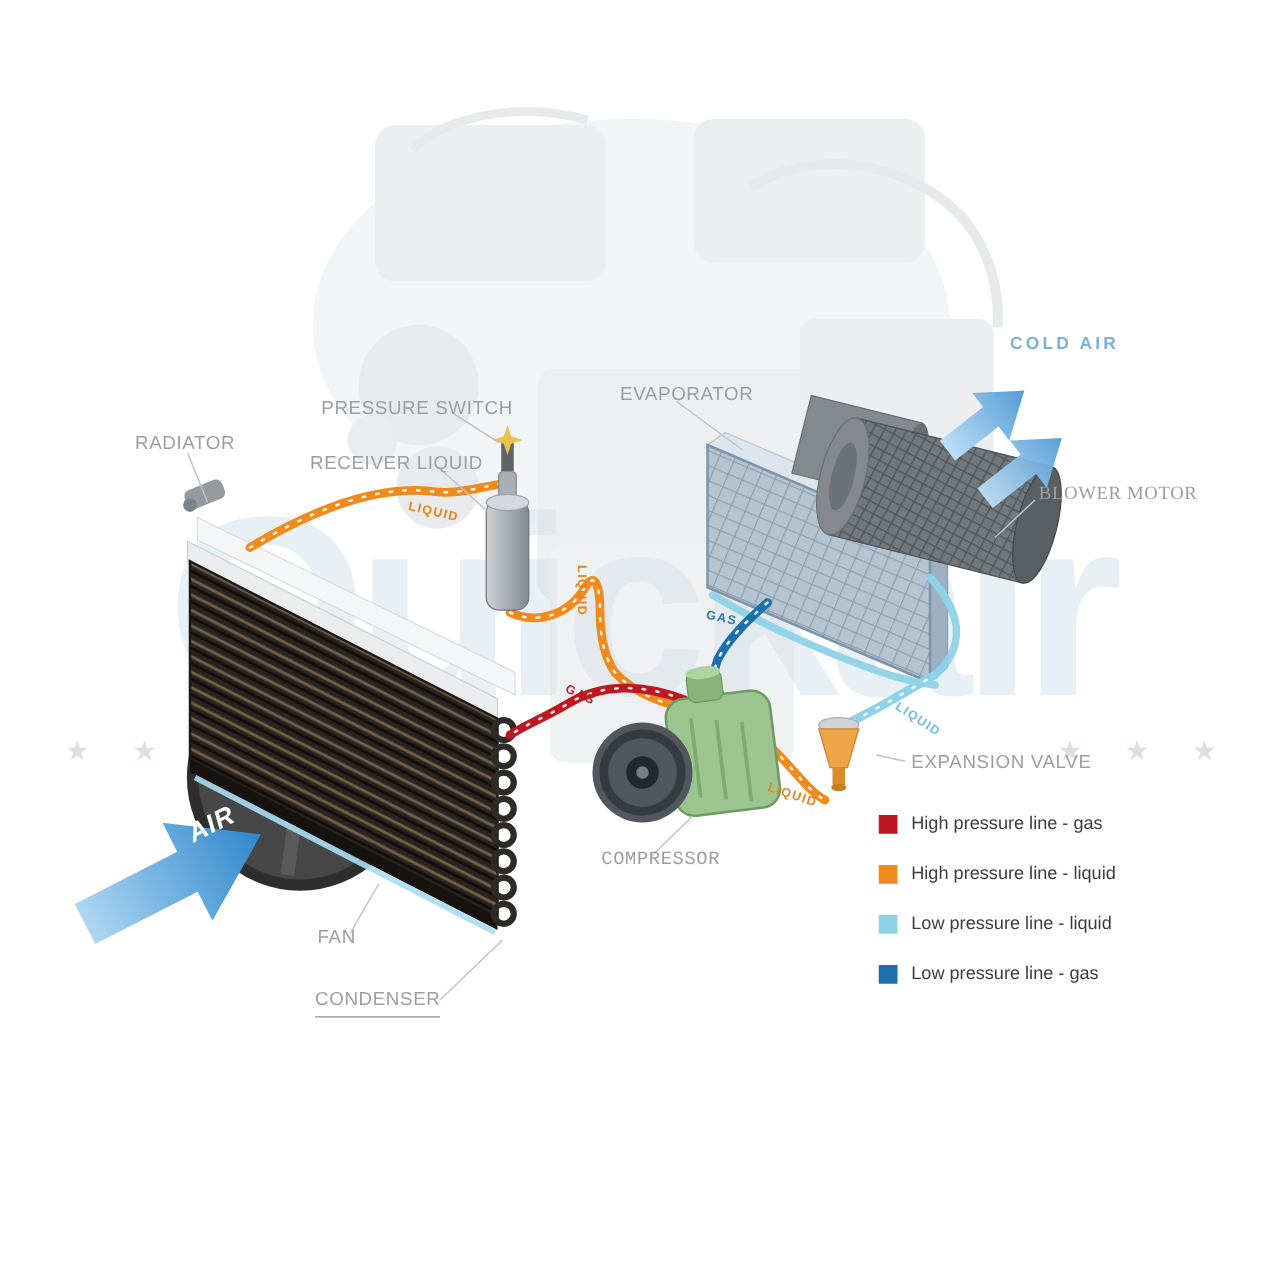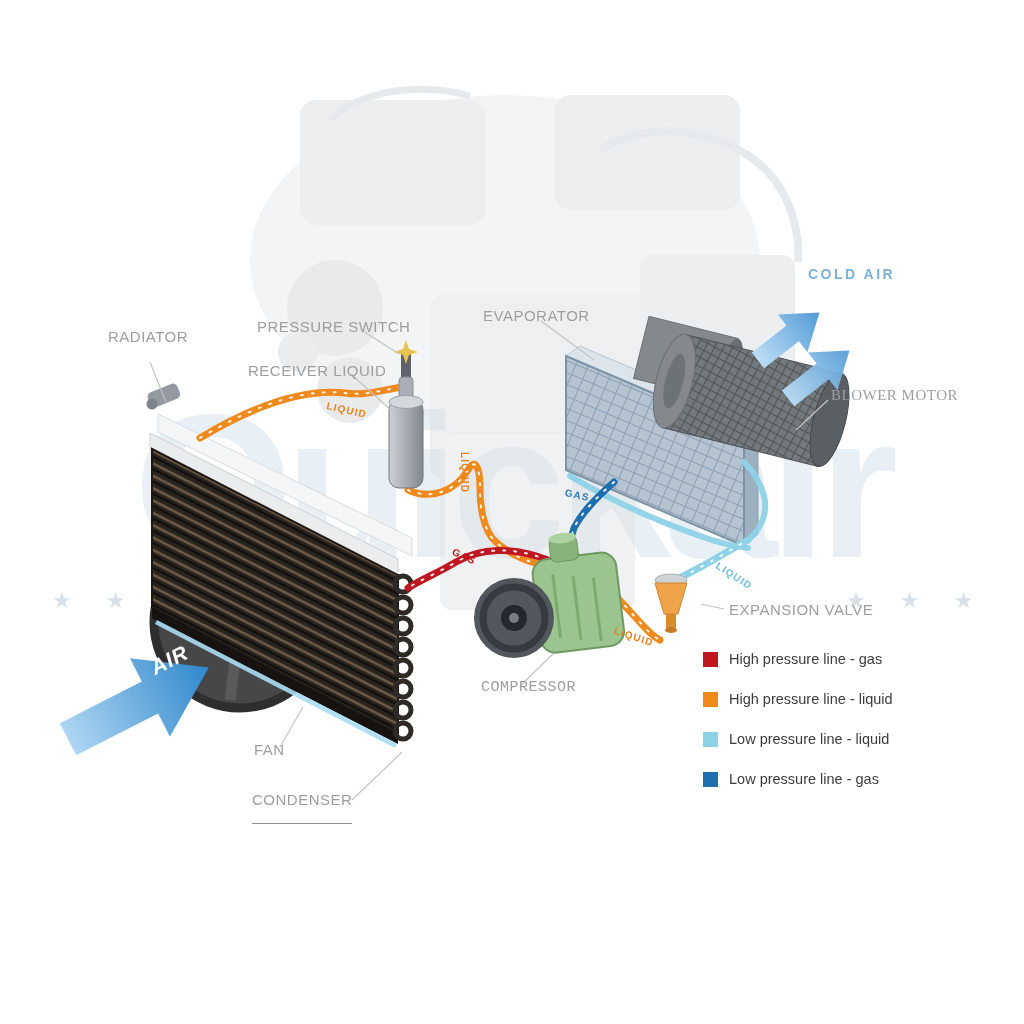--- a/index.html
+++ b/index.html
@@ -10,21 +10,21 @@
              opacity:.75;z-index:0;white-space:nowrap;user-select:none;}
   .stars{position:absolute;top:588px;font-size:22px;letter-spacing:14px;color:#d9e0e7;z-index:0;}
   .stars.left{left:52px;}
   .stars.right{left:846px;}
   svg.scene{position:absolute;left:0;top:0;z-index:1;}
   .lbl{position:absolute;font-size:15px;color:#9e9e9e;letter-spacing:.5px;
        white-space:nowrap;z-index:3;}
   .lbl.cold{color:#7fb0d8;font-weight:bold;font-size:14px;letter-spacing:2.5px;}
   .lbl.air{color:#ffffff;font-weight:bold;font-style:italic;font-size:21px;
            letter-spacing:1px;transform:rotate(-27deg);}
-  .lbl.condenser{border-bottom:1.5px solid #8f8f8f;padding-bottom:15px;width:100px;}
+  .lbl.condenser{border-bottom:1.5px solid #8f8f8f;padding-bottom:5px;width:100px;}
   .pipelbl{position:absolute;font-size:10px;font-weight:bold;letter-spacing:1.2px;
            white-space:nowrap;z-index:3;transform-origin:left top;}
   .pl-orange{color:#e8841a;}
   .pl-red{color:#c01820;}
   .pl-blue{color:#2e7cb5;}
   .pl-lblue{color:#6fbede;}
   .legend{position:absolute;left:703px;top:651px;display:flex;flex-direction:column;
           gap:24px;z-index:3;}
   .legend-row{display:flex;align-items:center;gap:11px;}
   .swatch{width:15px;height:15px;display:inline-block;flex:0 0 auto;}
@@ -205,24 +205,24 @@
       <line x1="352" y1="375" x2="391" y2="410"></line>
       <line x1="541" y1="321" x2="594" y2="360"></line>
       <line x1="828" y1="400" x2="796" y2="430"></line>
       <line x1="724" y1="609" x2="701" y2="604"></line>
       <line x1="520" y1="686" x2="554" y2="653"></line>
       <line x1="280" y1="747" x2="303" y2="707"></line>
       <line x1="352" y1="800" x2="402" y2="752"></line>
     </g>
   </svg>
 
-  <div class="lbl" style="left:108px;top:328px;">RADIATOR</div>
+  <div class="lbl" style="left:108px;top:346px;">RADIATOR</div>
   <div class="lbl" style="left:257px;top:318px;">PRESSURE SWITCH</div>
   <div class="lbl" style="left:248px;top:362px;">RECEIVER LIQUID</div>
-  <div class="lbl" style="left:483px;top:307px;">EVAPORATOR</div>
+  <div class="lbl" style="left:496px;top:307px;">EVAPORATOR</div>
   <div class="lbl cold" style="left:808px;top:266px;">COLD AIR</div>
   <div class="lbl" style="left:831px;top:387px;font-family:Liberation Serif, serif;">BLOWER MOTOR</div>
   <div class="lbl" style="left:729px;top:601px;">EXPANSION VALVE</div>
   <div class="lbl" style="left:481px;top:679px;font-family:Liberation Mono, monospace;">COMPRESSOR</div>
   <div class="lbl" style="left:254px;top:741px;text-align:right;">FAN</div>
   <div class="lbl condenser" style="left:252px;top:791px;">CONDENSER</div>
   <div class="lbl air" style="left:150px;top:648px;">AIR</div>
 
   <div class="pipelbl pl-orange" style="left:328px;top:400px;transform:rotate(13deg);">LIQUID</div>
   <div class="pipelbl pl-orange" style="left:470px;top:452px;transform:rotate(90deg);">LIQUID</div>

